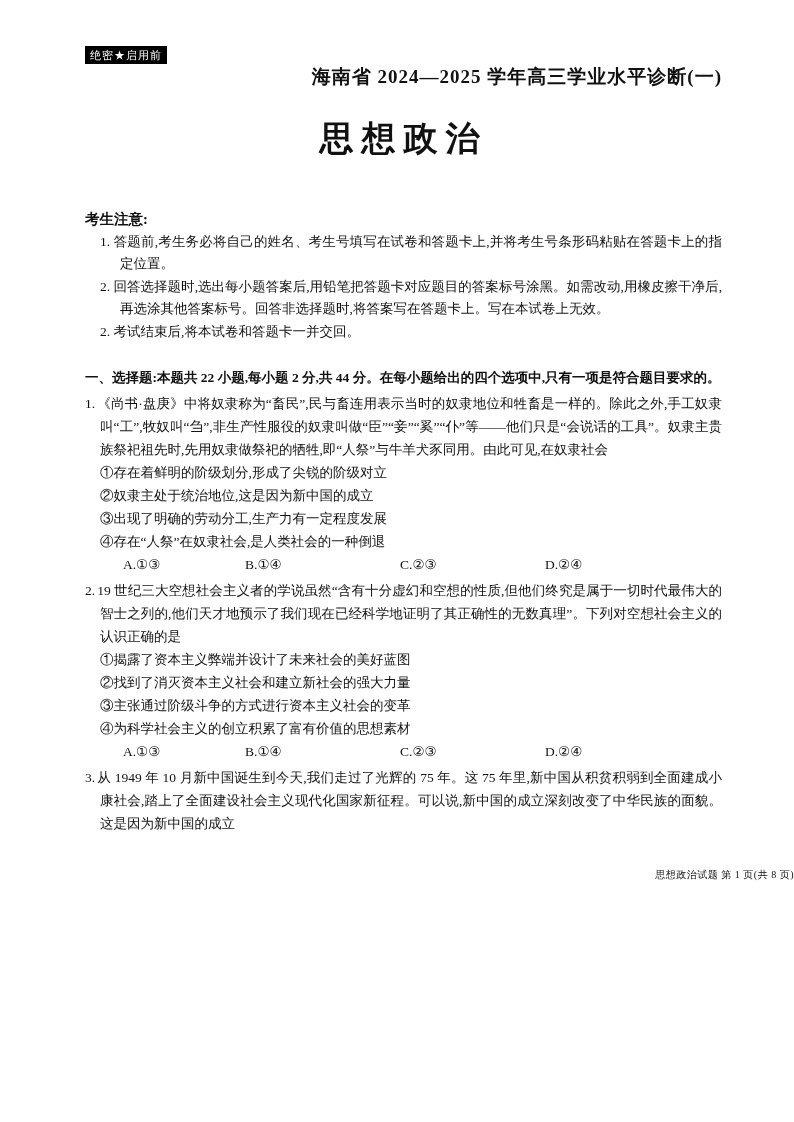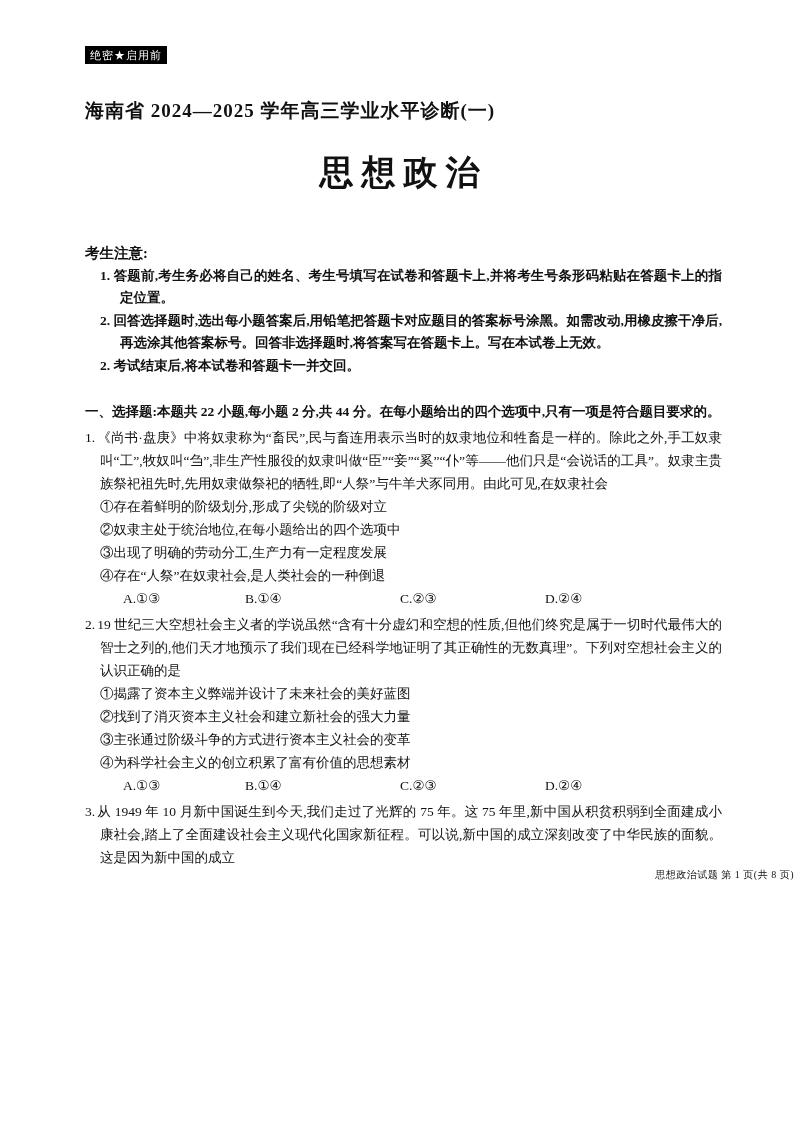--- a/index.html
+++ b/index.html
@@ -20,24 +20,23 @@
   .security {
     display: inline-block;
     background: #000000;
     color: #ffffff;
     font-size: 11px;
     line-height: 16px;
     padding: 1px 5px;
     letter-spacing: 1px;
   }
   .exam-title {
-    text-align: left;
+    text-align: right;
     font-size: 19px;
     font-weight: bold;
-    margin-top: 34px;
     letter-spacing: 1px;
   }
   .subject-title {
     text-align: center;
     font-size: 34px;
     font-weight: bold;
     margin-top: 26px;
     letter-spacing: 8px;
   }
   .notice-heading {
@@ -46,21 +45,20 @@
     margin-top: 46px;
     line-height: 22px;
   }
   .notice-item {
     font-size: 13.5px;
     line-height: 22px;
     text-align: justify;
     padding-left: 35px;
     text-indent: -20px;
     margin-top: 1px;
-    font-weight: bold;
   }
   .section-heading {
     font-size: 13.5px;
     font-weight: bold;
     margin-top: 24px;
     line-height: 22px;
     text-align: justify;
   }
   .question { margin-top: 3px; }
   .q-stem {
@@ -109,21 +107,21 @@
   <div class="notice-heading">考生注意:</div>
   <p class="notice-item">1. 答题前,考生务必将自己的姓名、考生号填写在试卷和答题卡上,并将考生号条形码粘贴在答题卡上的指定位置。</p>
   <p class="notice-item">2. 回答选择题时,选出每小题答案后,用铅笔把答题卡对应题目的答案标号涂黑。如需改动,用橡皮擦干净后,再选涂其他答案标号。回答非选择题时,将答案写在答题卡上。写在本试卷上无效。</p>
   <p class="notice-item">2. 考试结束后,将本试卷和答题卡一并交回。</p>
 
   <div class="section-heading">一、选择题:本题共 22 小题,每小题 2 分,共 44 分。在每小题给出的四个选项中,只有一项是符合题目要求的。</div>
 
   <div class="question">
     <p class="q-stem"><span class="q-num">1.</span><span>《尚书·盘庚》中将奴隶称为“畜民”,民与畜连用表示当时的奴隶地位和牲畜是一样的。除此之外,手工奴隶叫“工”,牧奴叫“刍”,非生产性服役的奴隶叫做“臣”“妾”“奚”“仆”等——他们只是“会说话的工具”。奴隶主贵族祭祀祖先时,先用奴隶做祭祀的牺牲,即“人祭”与牛羊犬豕同用。由此可见,在奴隶社会</span></p>
     <p class="q-sub">①存在着鲜明的阶级划分,形成了尖锐的阶级对立</p>
-    <p class="q-sub">②奴隶主处于统治地位,在每小题给出的四个选项中</p>
+    <p class="q-sub">②奴隶主处于统治地位,这是因为新中国的成立</p>
     <p class="q-sub">③出现了明确的劳动分工,生产力有一定程度发展</p>
     <p class="q-sub">④存在“人祭”在奴隶社会,是人类社会的一种倒退</p>
     <div class="q-choices">
       <span>A.①③</span>
       <span>B.①④</span>
       <span>C.②③</span>
       <span>D.②④</span>
     </div>
   </div>
 

